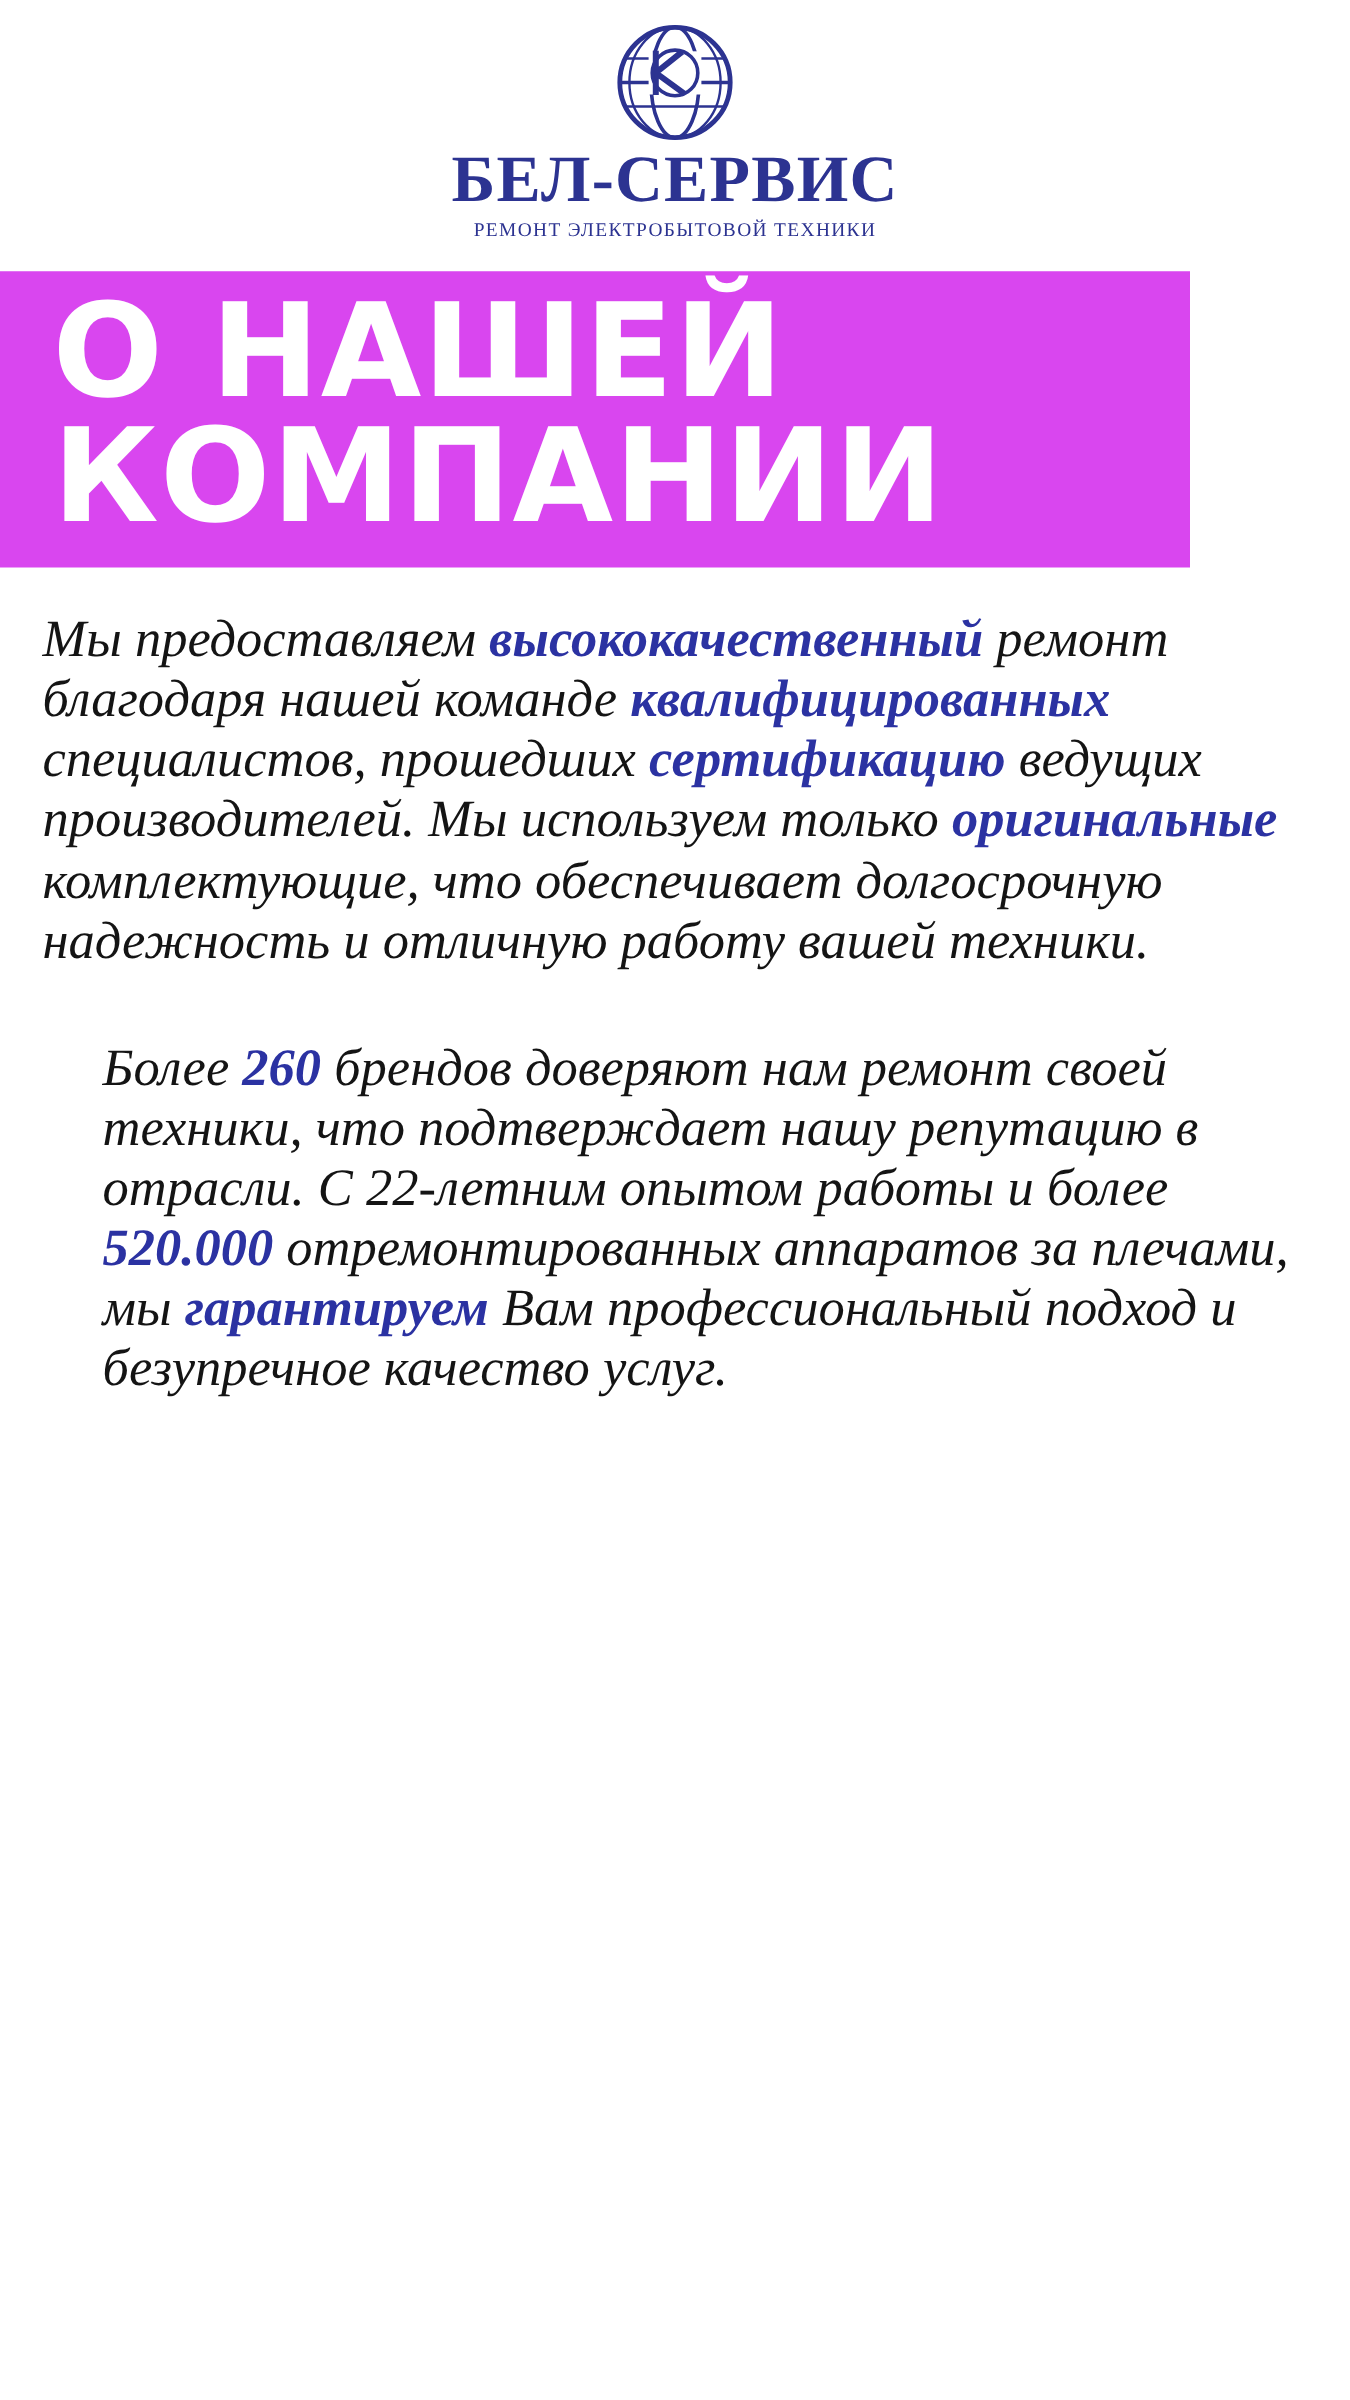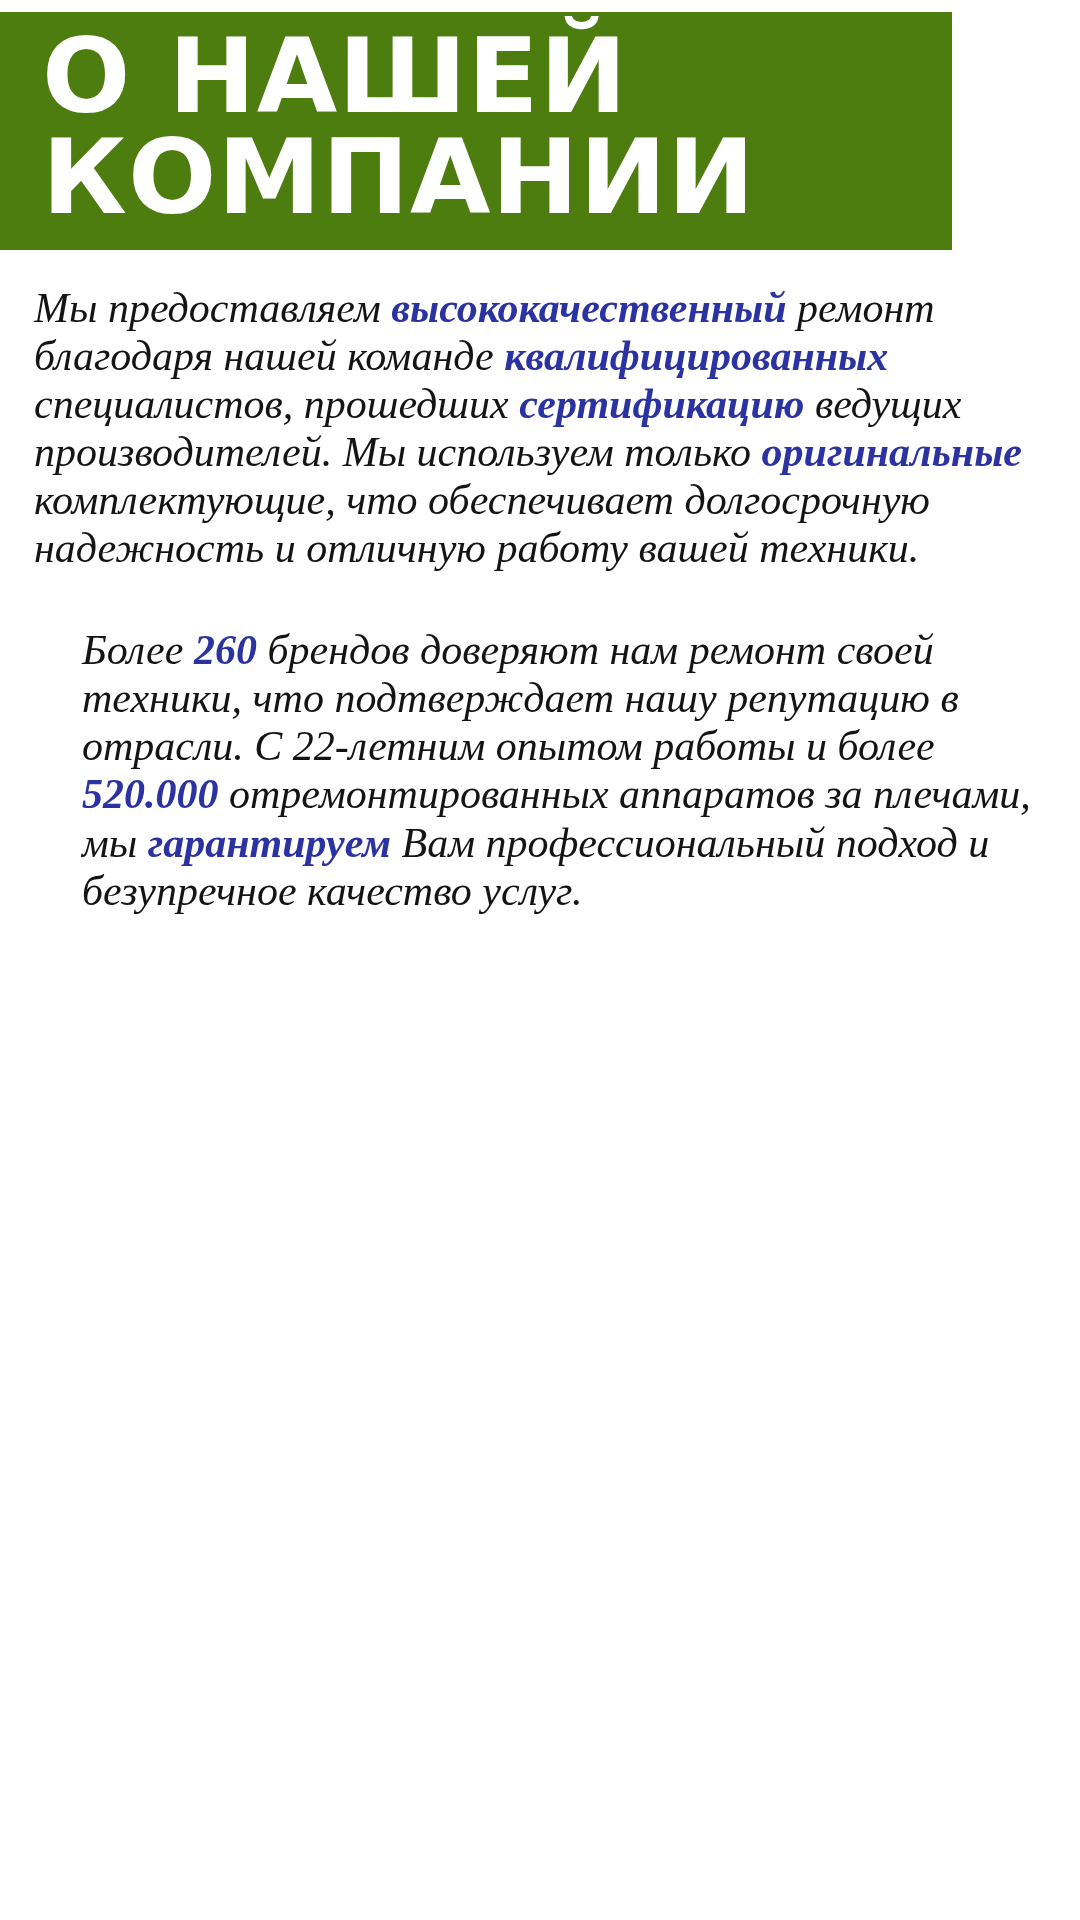--- a/index.html
+++ b/index.html
@@ -47,23 +47,23 @@
     font-family: "Liberation Serif", serif;
     font-size: 15.5px;
     letter-spacing: 1.1px;
     color: #2c3391;
     line-height: 1;
     white-space: nowrap;
   }
 
   
   .title-banner {
-    margin-top: 12px;
+    margin-top: 24px;
     width: 952px;
-    background: #4d7c0f;
+    background: #d946ef;
     padding: 14px 0 22px 0;
     box-sizing: border-box;
   }
   .title-line {
     font-family: "DejaVu Sans", sans-serif;
     font-weight: bold;
     color: #ffffff;
     font-size: 104px;
     line-height: 0.97;
     letter-spacing: 1px;
@@ -92,20 +92,35 @@
     color: #2b32a2;
     font-weight: bold;
     font-style: italic;
   }
 </style>
 </head>
 <body>
 
 <div class="page">
 
+  <div class="logo-block">
+    <svg class="logo-mark" viewBox="0 0 100 100">
+      <circle cx="50" cy="50" r="46" fill="none" stroke="#2c3391" stroke-width="4"></circle>
+      <ellipse cx="50" cy="50" rx="20" ry="46" fill="none" stroke="#2c3391" stroke-width="3"></ellipse>
+      <ellipse cx="50" cy="50" rx="38" ry="46" fill="none" stroke="#2c3391" stroke-width="2"></ellipse>
+      <line x1="4" y1="50" x2="96" y2="50" stroke="#2c3391" stroke-width="3"></line>
+      <path d="M9 30 H91" stroke="#2c3391" stroke-width="2"></path>
+      <path d="M9 70 H91" stroke="#2c3391" stroke-width="2"></path>
+      <rect x="28" y="24" width="44" height="36" fill="#ffffff" stroke="none"></rect>
+      <path d="M34 26 V58 M34 42 L54 26 M34 42 L56 58" fill="none" stroke="#2c3391" stroke-width="5" stroke-linecap="square"></path>
+      <circle cx="50" cy="42" r="19" fill="none" stroke="#2c3391" stroke-width="3"></circle>
+    </svg>
+    <div class="logo-wordmark">БЕЛ-СЕРВИС</div>
+    <div class="logo-sub">РЕМОНТ  ЭЛЕКТРОБЫТОВОЙ  ТЕХНИКИ</div>
+  </div>
 
   <div class="title-banner">
     <div class="title-line">О НАШЕЙ</div>
     <div class="title-line">КОМПАНИИ</div>
   </div>
 
   <div class="body-text">
 
     <p class="para"><span>Мы предоставляем </span><span class="hl">высококачественный</span><span> ремонт благодаря нашей команде </span><span class="hl">квалифицированных</span><span> специалистов, прошедших </span><span class="hl">сертификацию</span><span> ведущих производителей.</span><span> Мы используем только </span><span class="hl">оригинальные</span><span> комплектующие, что обеспечивает долгосрочную надежность и отличную работу вашей техники.</span></p>
 

